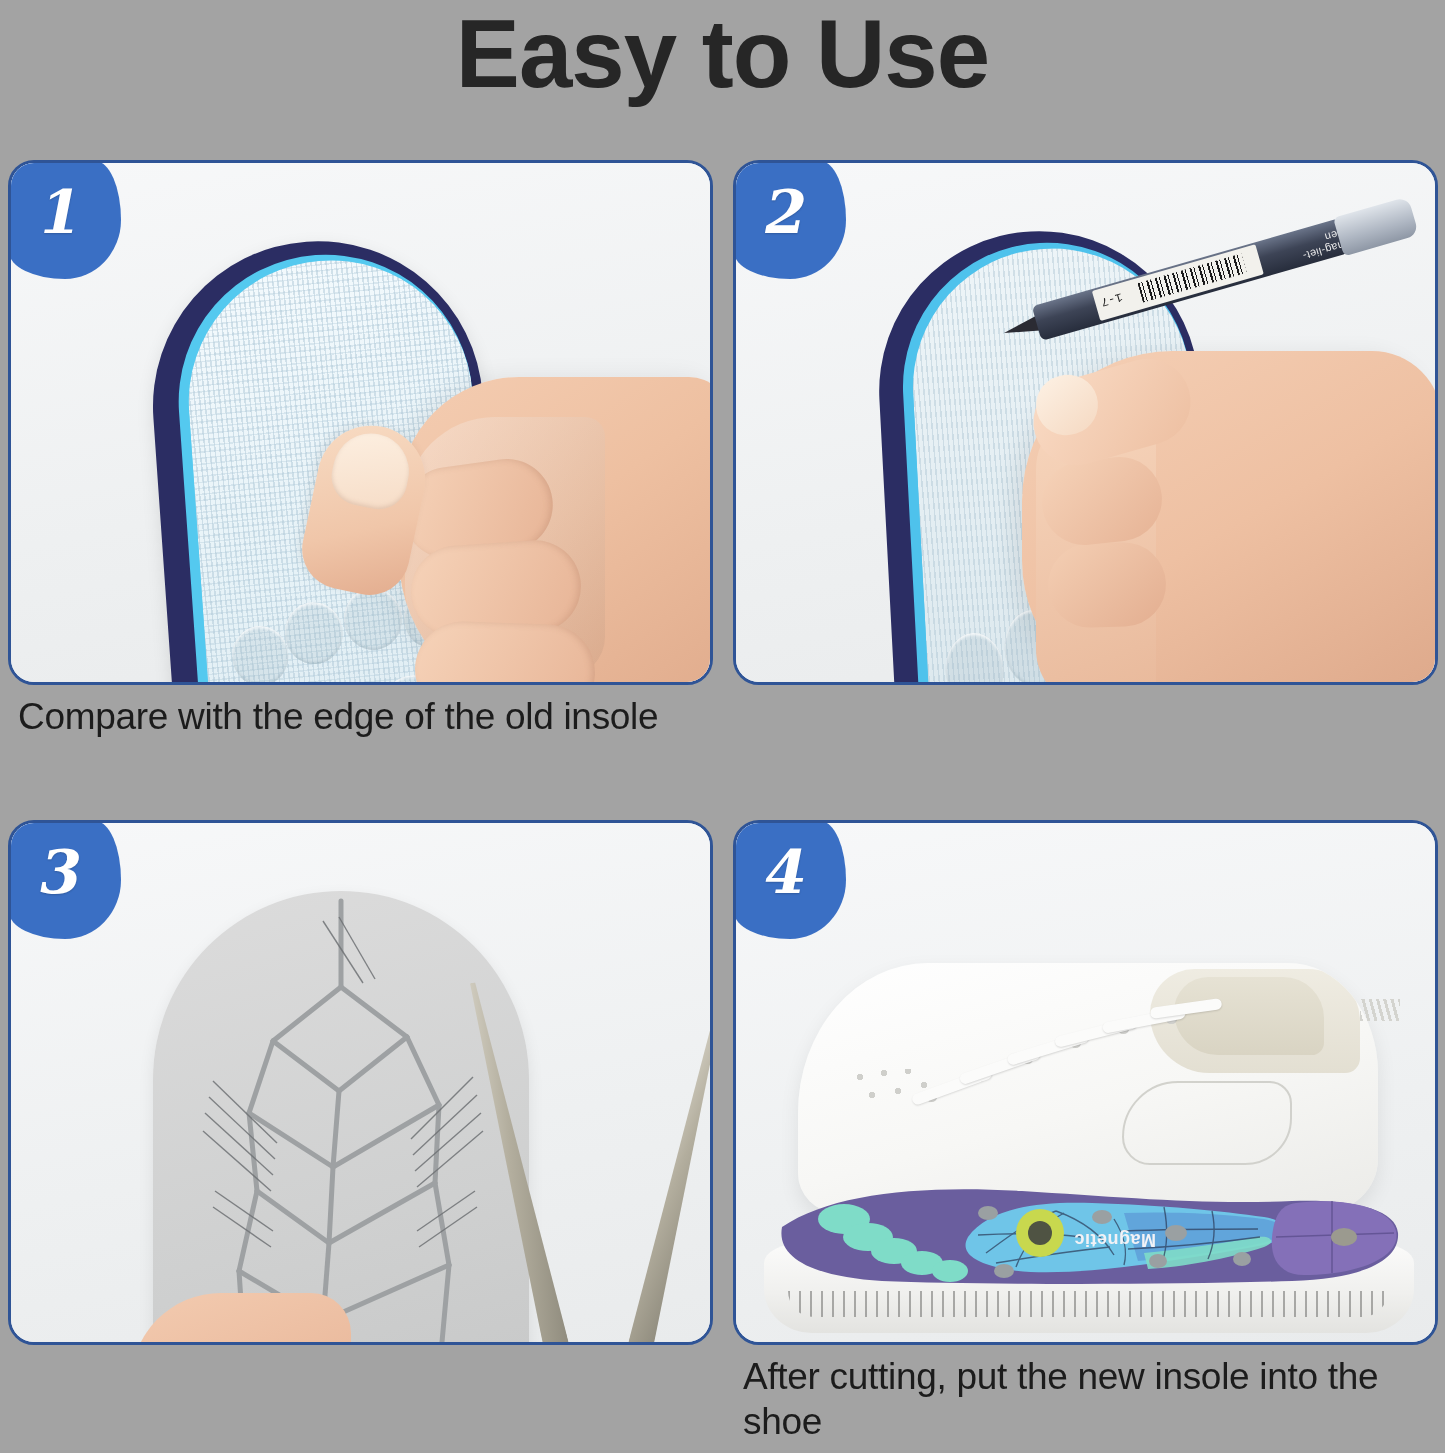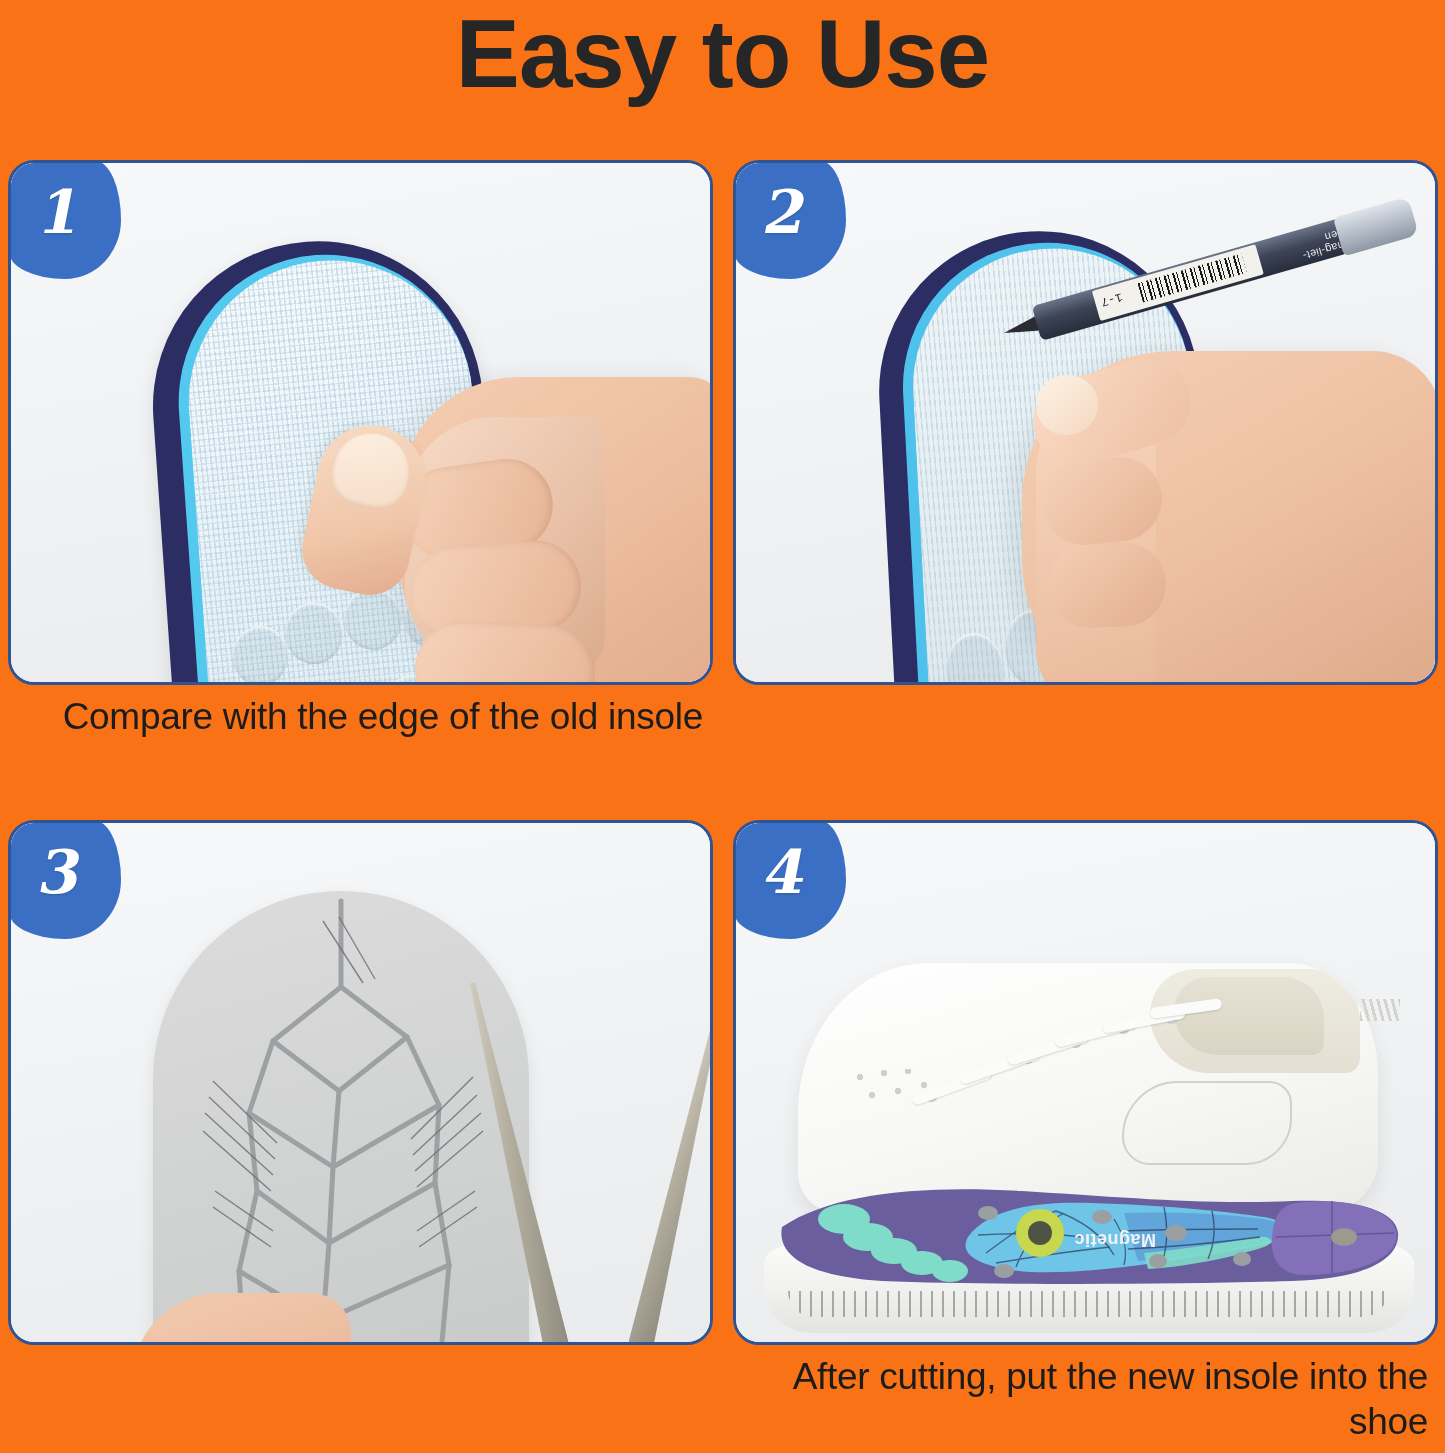--- a/index.html
+++ b/index.html
@@ -9,21 +9,21 @@
     height: 1453px;
     background: #ffffff;
     font-family: "Liberation Sans", sans-serif;
     overflow: hidden;
   }
 
   .page {
     position: relative;
     width: 1445px;
     height: 1453px;
-    background: #f97316;
+    background: #a3a3a3;
   }
 
   
   .title {
     position: absolute;
     top: 2px;
     left: 0;
     width: 1445px;
     text-align: center;
     font-family: "Liberation Sans", sans-serif;
@@ -95,21 +95,21 @@
     transform: translate(-4px, -8px);
     text-shadow: 0 1px 2px rgba(0,0,0,.18);
   }
 
   
   .caption {
     position: absolute;
     top: 534px;
     left: 0;
     width: 705px;
-    text-align: right;
+    text-align: left;
     font-size: 37px;
     line-height: 45px;
     color: #1c1c1c;
     letter-spacing: -.3px;
     padding: 0 10px;
   }
 
   
   
   

